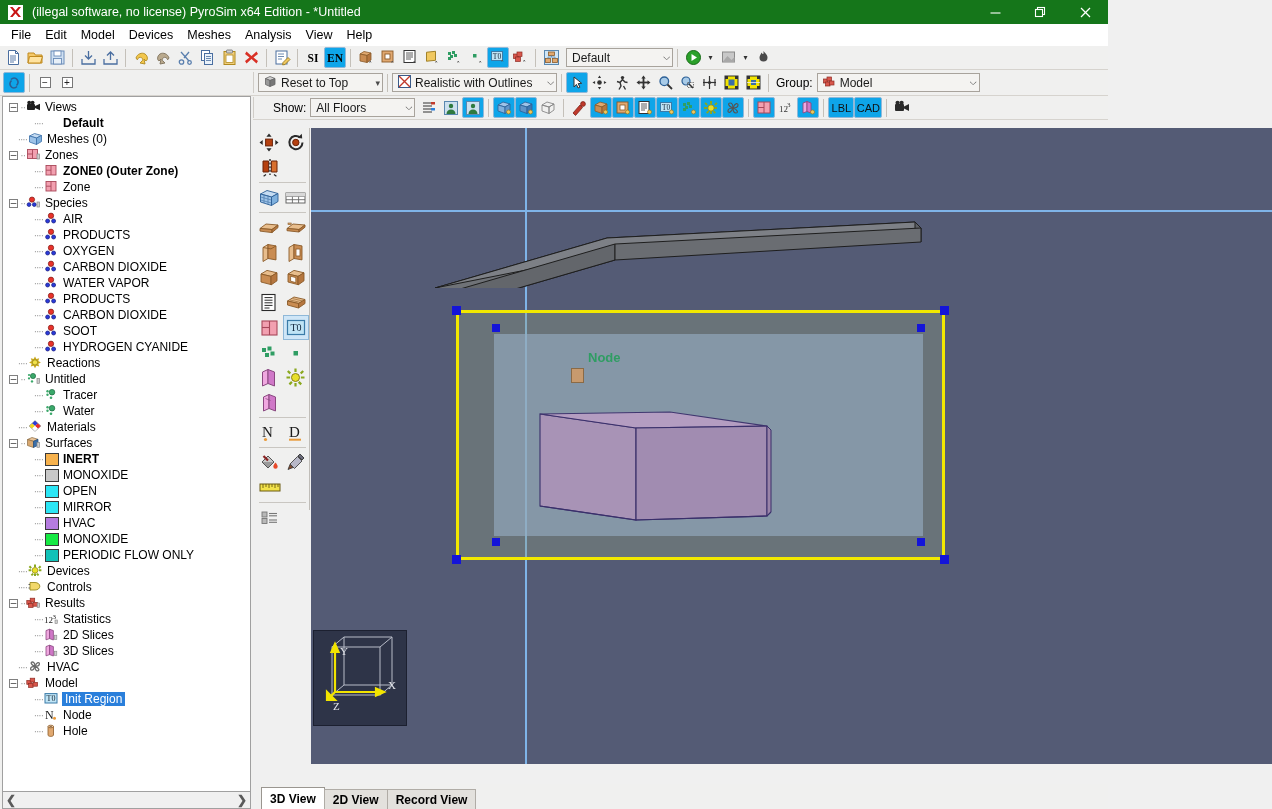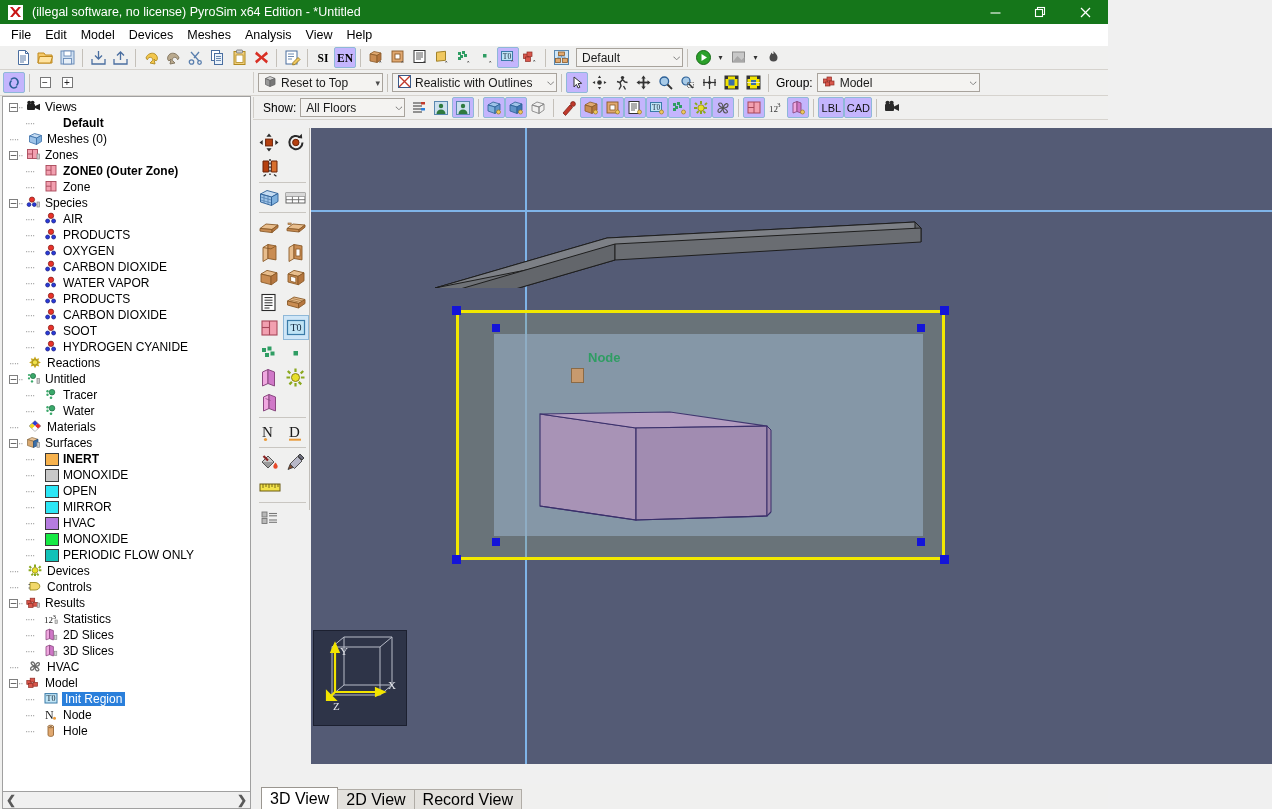--- a/index.html
+++ b/index.html
@@ -5,21 +5,21 @@
   * { box-sizing: border-box; }
   html, body {
     margin: 0; padding: 0;
     width: 1272px; height: 809px;
     overflow: hidden;
     font-family: "Liberation Sans", sans-serif;
     font-size: 12px;
     background: #f0f0f0;
     -webkit-font-smoothing: none;
   }
-  #app { position: relative; width: 1108px; height: 809px; }
+  #app { position: relative; width: 1108px; height: 809px; text-align: right; }
 
   
   .titlebar {
     height: 24px; background: #15761a; display: flex; align-items: center;
     color: #ffffff; font-size: 12.5px;
   }
   .titlebar .app-icon {
     width: 24px; height: 24px; display: flex; align-items: center;
     justify-content: center; margin-left: 3px;
   }
@@ -38,32 +38,32 @@
   .menuitem {
     padding: 2px 7px; font-size: 12.5px; color: #000; line-height: 16px;
     white-space: nowrap;
   }
 
   
   .toolbar {
     background: #f0f0ef; display: flex; align-items: center;
     border-bottom: 1px solid #d6d3ce;
   }
-  .tb-main { height: 24px; padding-left: 12px; }
+  .tb-main { height: 24px; padding-left: 2px; }
   .tb-row2 { height: 26px; padding-left: 2px; }
   .tbsep {
     width: 1px; height: 18px; background: #c4c0b9; margin: 0 4px;
     flex: 0 0 auto;
   }
   .tbtn {
     width: 22px; height: 21px; display: flex; align-items: center;
     justify-content: center; flex: 0 0 auto; border: 1px solid transparent;
     border-radius: 2px;
   }
-  .tbtn.active { background: #c4b5fd; border-color: #8fb8d8; }
+  .tbtn.active { background: #0ea5e9; border-color: #8fb8d8; }
   .tbtn svg { display: block; }
 
   .combo {
     background: #f4f3f1; border: 1px solid #a8a39c; height: 19px;
     display: flex; align-items: center; padding: 0 2px 0 5px;
     font-size: 12px; color: #1a1a1a; position: relative;
   }
   .combo .caret { margin-left: auto; padding-left: 6px; color:#4a4a4a; font-size: 9px;}
   .combo-label { font-size: 12px; color: #000; margin: 0 4px 0 3px; }
 
@@ -136,23 +136,23 @@
   .statusbar .coord { padding-left: 7px; }
   .statusbar .sep { width:1px; height: 15px; background:#b5b2ac; margin-right:6px;}
   .statusbar .sel { padding-right: 6px; }
 
   .tabbar {
     position: absolute; left: 256px; bottom: 0; right: 0; height: 25px;
     background: #f0f0ef; display: flex; align-items: flex-end;
     padding-left: 5px;
   }
   .tab {
-    height: 20px; padding: 0 8px; font-size: 16px; color: #000;
+    height: 20px; padding: 0 8px; font-size: 12px; color: #000;
     display: flex; align-items: center; background: #e3e1dd;
-    border: 1px solid #b0aca6; border-bottom: none; margin-right: -1px;
+    border: 1px solid #b0aca6; border-bottom: none; margin-right: -1px; font-weight: bold;
   }
   .tab.active { background: #ffffff; height: 22px; border-color:#9a9690; }
 </style>
 </head>
 <body>
 
 <div id="app">
 
   <div class="titlebar">
     <div class="app-icon">
@@ -534,21 +534,21 @@
           </svg>
         </span>
         <span>Model</span>
         <span class="caret">⌵</span>
       </div>
     </div>
   </div>
 
   <div class="toolbar tb-row2" style="padding-left:0;height:24px;">
     <div style="width:253px;"></div>
-    <div style="flex:1;display:flex;align-items:center;border-left:1px solid #d0cdc8;padding-left:6px;">
+    <div style="flex:1;display:flex;align-items:center;border-left:1px solid #d0cdc8;padding-left:16px;">
       <span class="combo-label">Show:</span>
       <div class="combo" style="width:105px;">
         <span>All Floors</span>
         <span class="caret">⌵</span>
       </div>
       <div class="tbtn" style="margin-left:3px;">
         <svg width="16" height="16" viewBox="0 0 16 16">
           <g stroke="#333" stroke-width="1">
               <line x1="2" y1="3" x2="11" y2="3"></line>
               <line x1="2" y1="6" x2="11" y2="6"></line>

